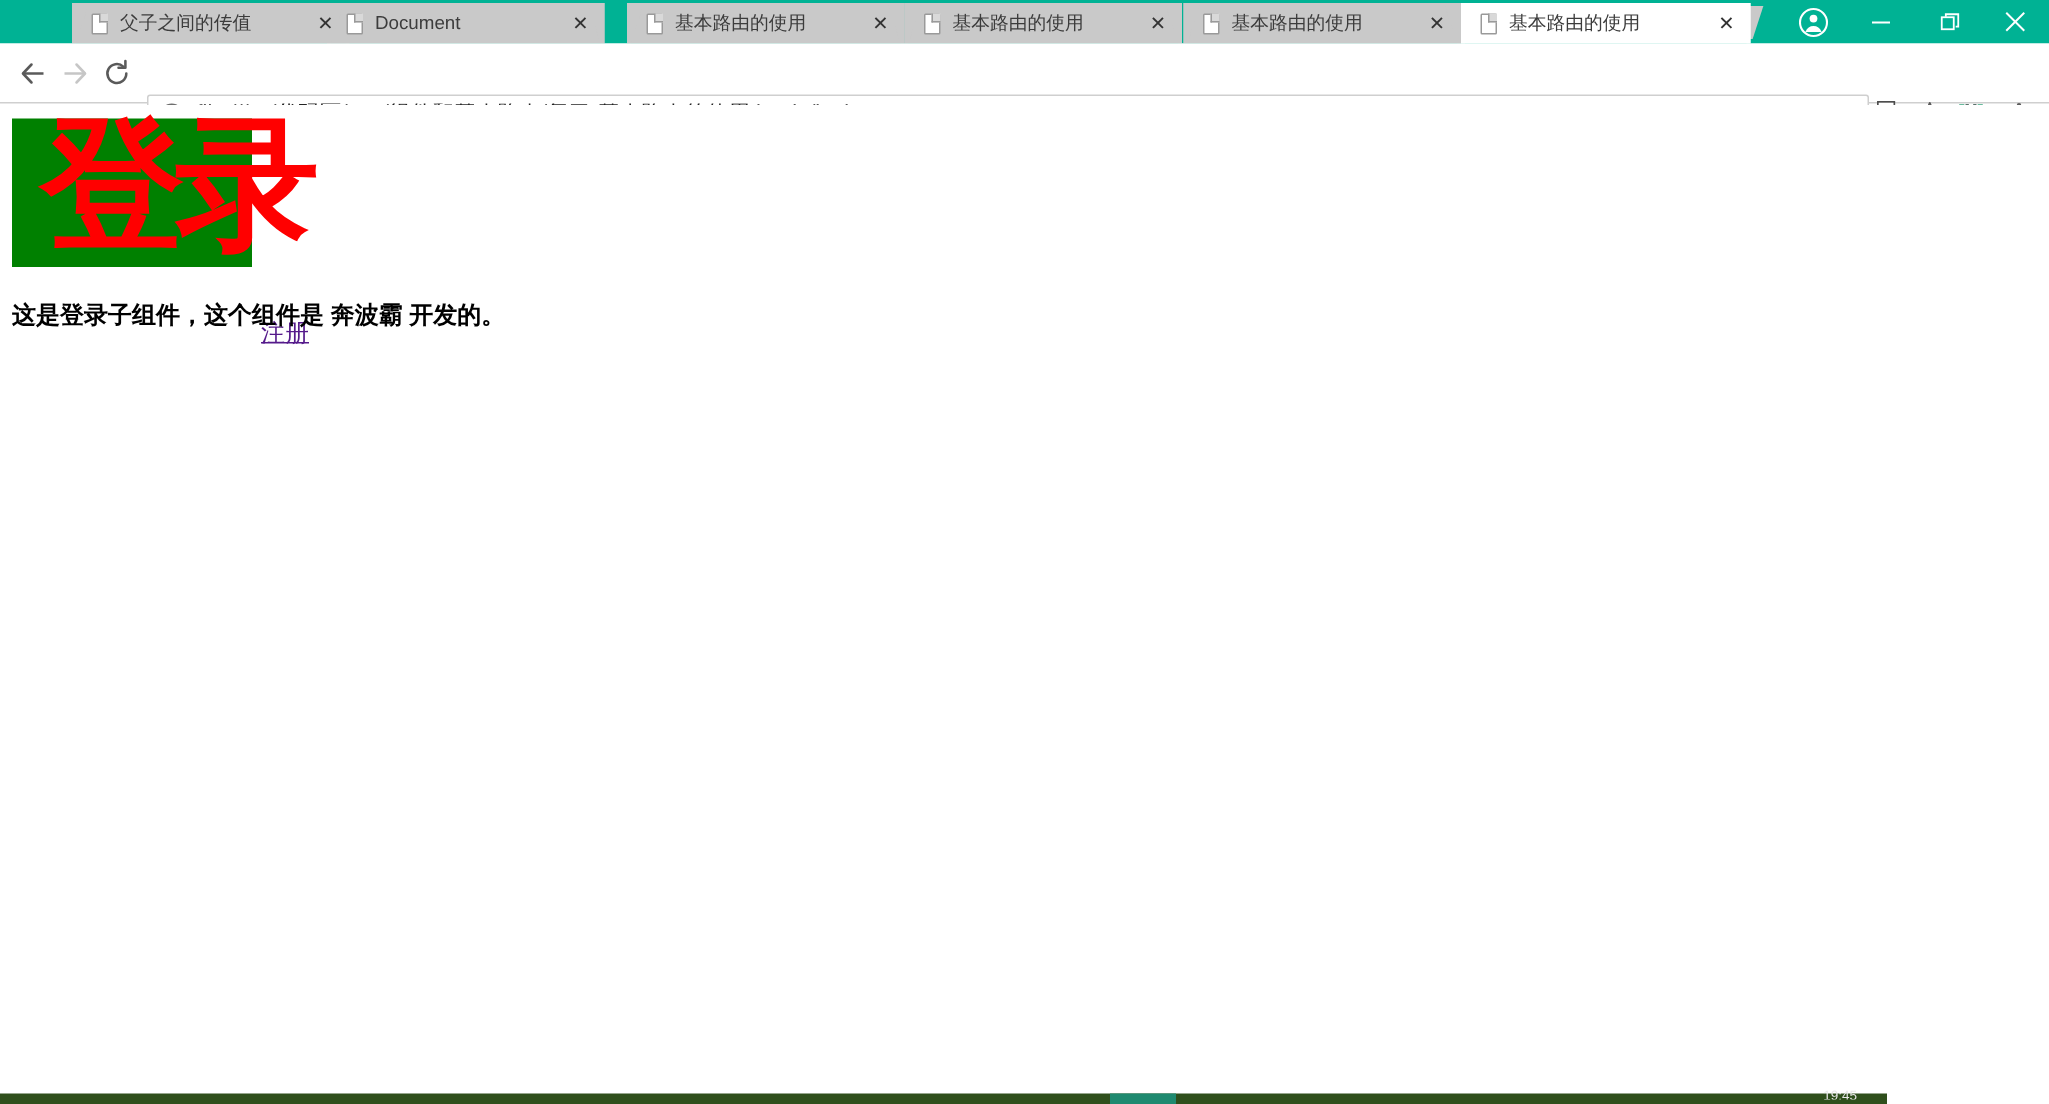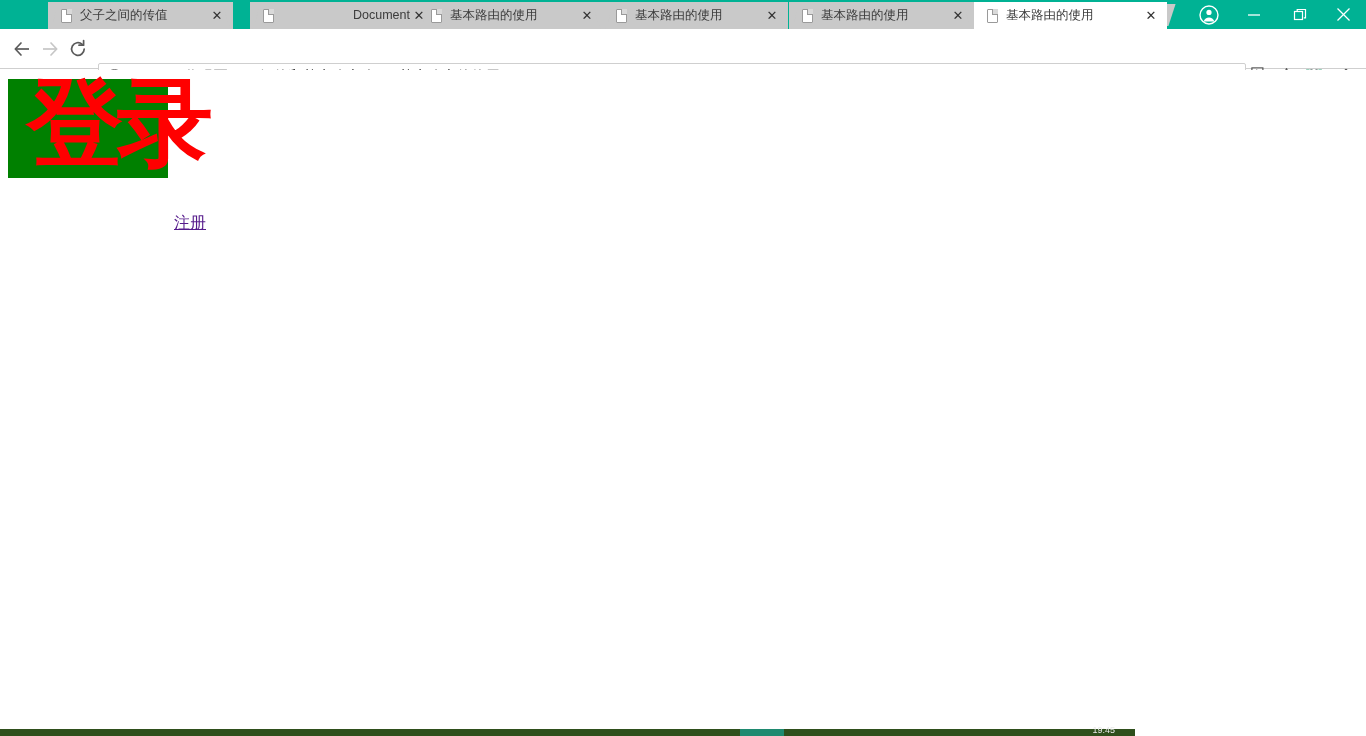--- a/index.html
+++ b/index.html
@@ -176,21 +176,21 @@
     font-size: 16px;
     font-weight: 700;
     color: #000000;
     line-height: 1.2;
     white-space: nowrap;
   }
 
   
   #taskbar {
     position: absolute; left: 0; top: 729px;
-    width: 1135px; height: 7px;
+    width: 1258px; height: 7px;
     background: #2f4f1c;
   }
   #taskbar-active-item {
     position: absolute; left: 740px; top: 0;
     width: 44px; height: 7px;
     background: #1f8a70;
   }
   #taskbar-clock {
     position: absolute; right: 20px; top: -3px;
     font-size: 9px; color: #e8e8e8;
@@ -204,21 +204,21 @@
 <div id="browser-window">
 
   <div id="tab-strip">
 
     <div class="tab" style="left:8px;width:185px;">
       <span class="tab-favicon"></span>
       <span class="tab-title">父子之间的传值</span>
       <span class="tab-close">✕</span>
     </div>
 
-    <div class="tab" style="left:210px;width:185px;text-align:right;">
+    <div class="tab" style="left:178px;width:185px;">
       <span class="tab-favicon"></span>
       <span class="tab-title">Document</span>
       <span class="tab-close">✕</span>
     </div>
 
     <div class="tab" style="left:378px;width:185px;">
       <span class="tab-favicon"></span>
       <span class="tab-title">基本路由的使用</span>
       <span class="tab-close">✕</span>
     </div>
@@ -329,19 +329,20 @@
   </div>
 
   <div id="page-viewport">
 
     <div id="login-banner">
       <span id="login-banner-text">登录</span>
     </div>
 
     <a id="register-link" href="#/register">注册</a>
 
+    <div id="component-note">这是登录子组件，这个组件是 奔波霸 开发的。</div>
   </div>
 </div>
 
 <div id="taskbar">
   <div id="taskbar-active-item"></div>
   <div id="taskbar-clock">19:45</div>
 </div>
 
 </body></html>

